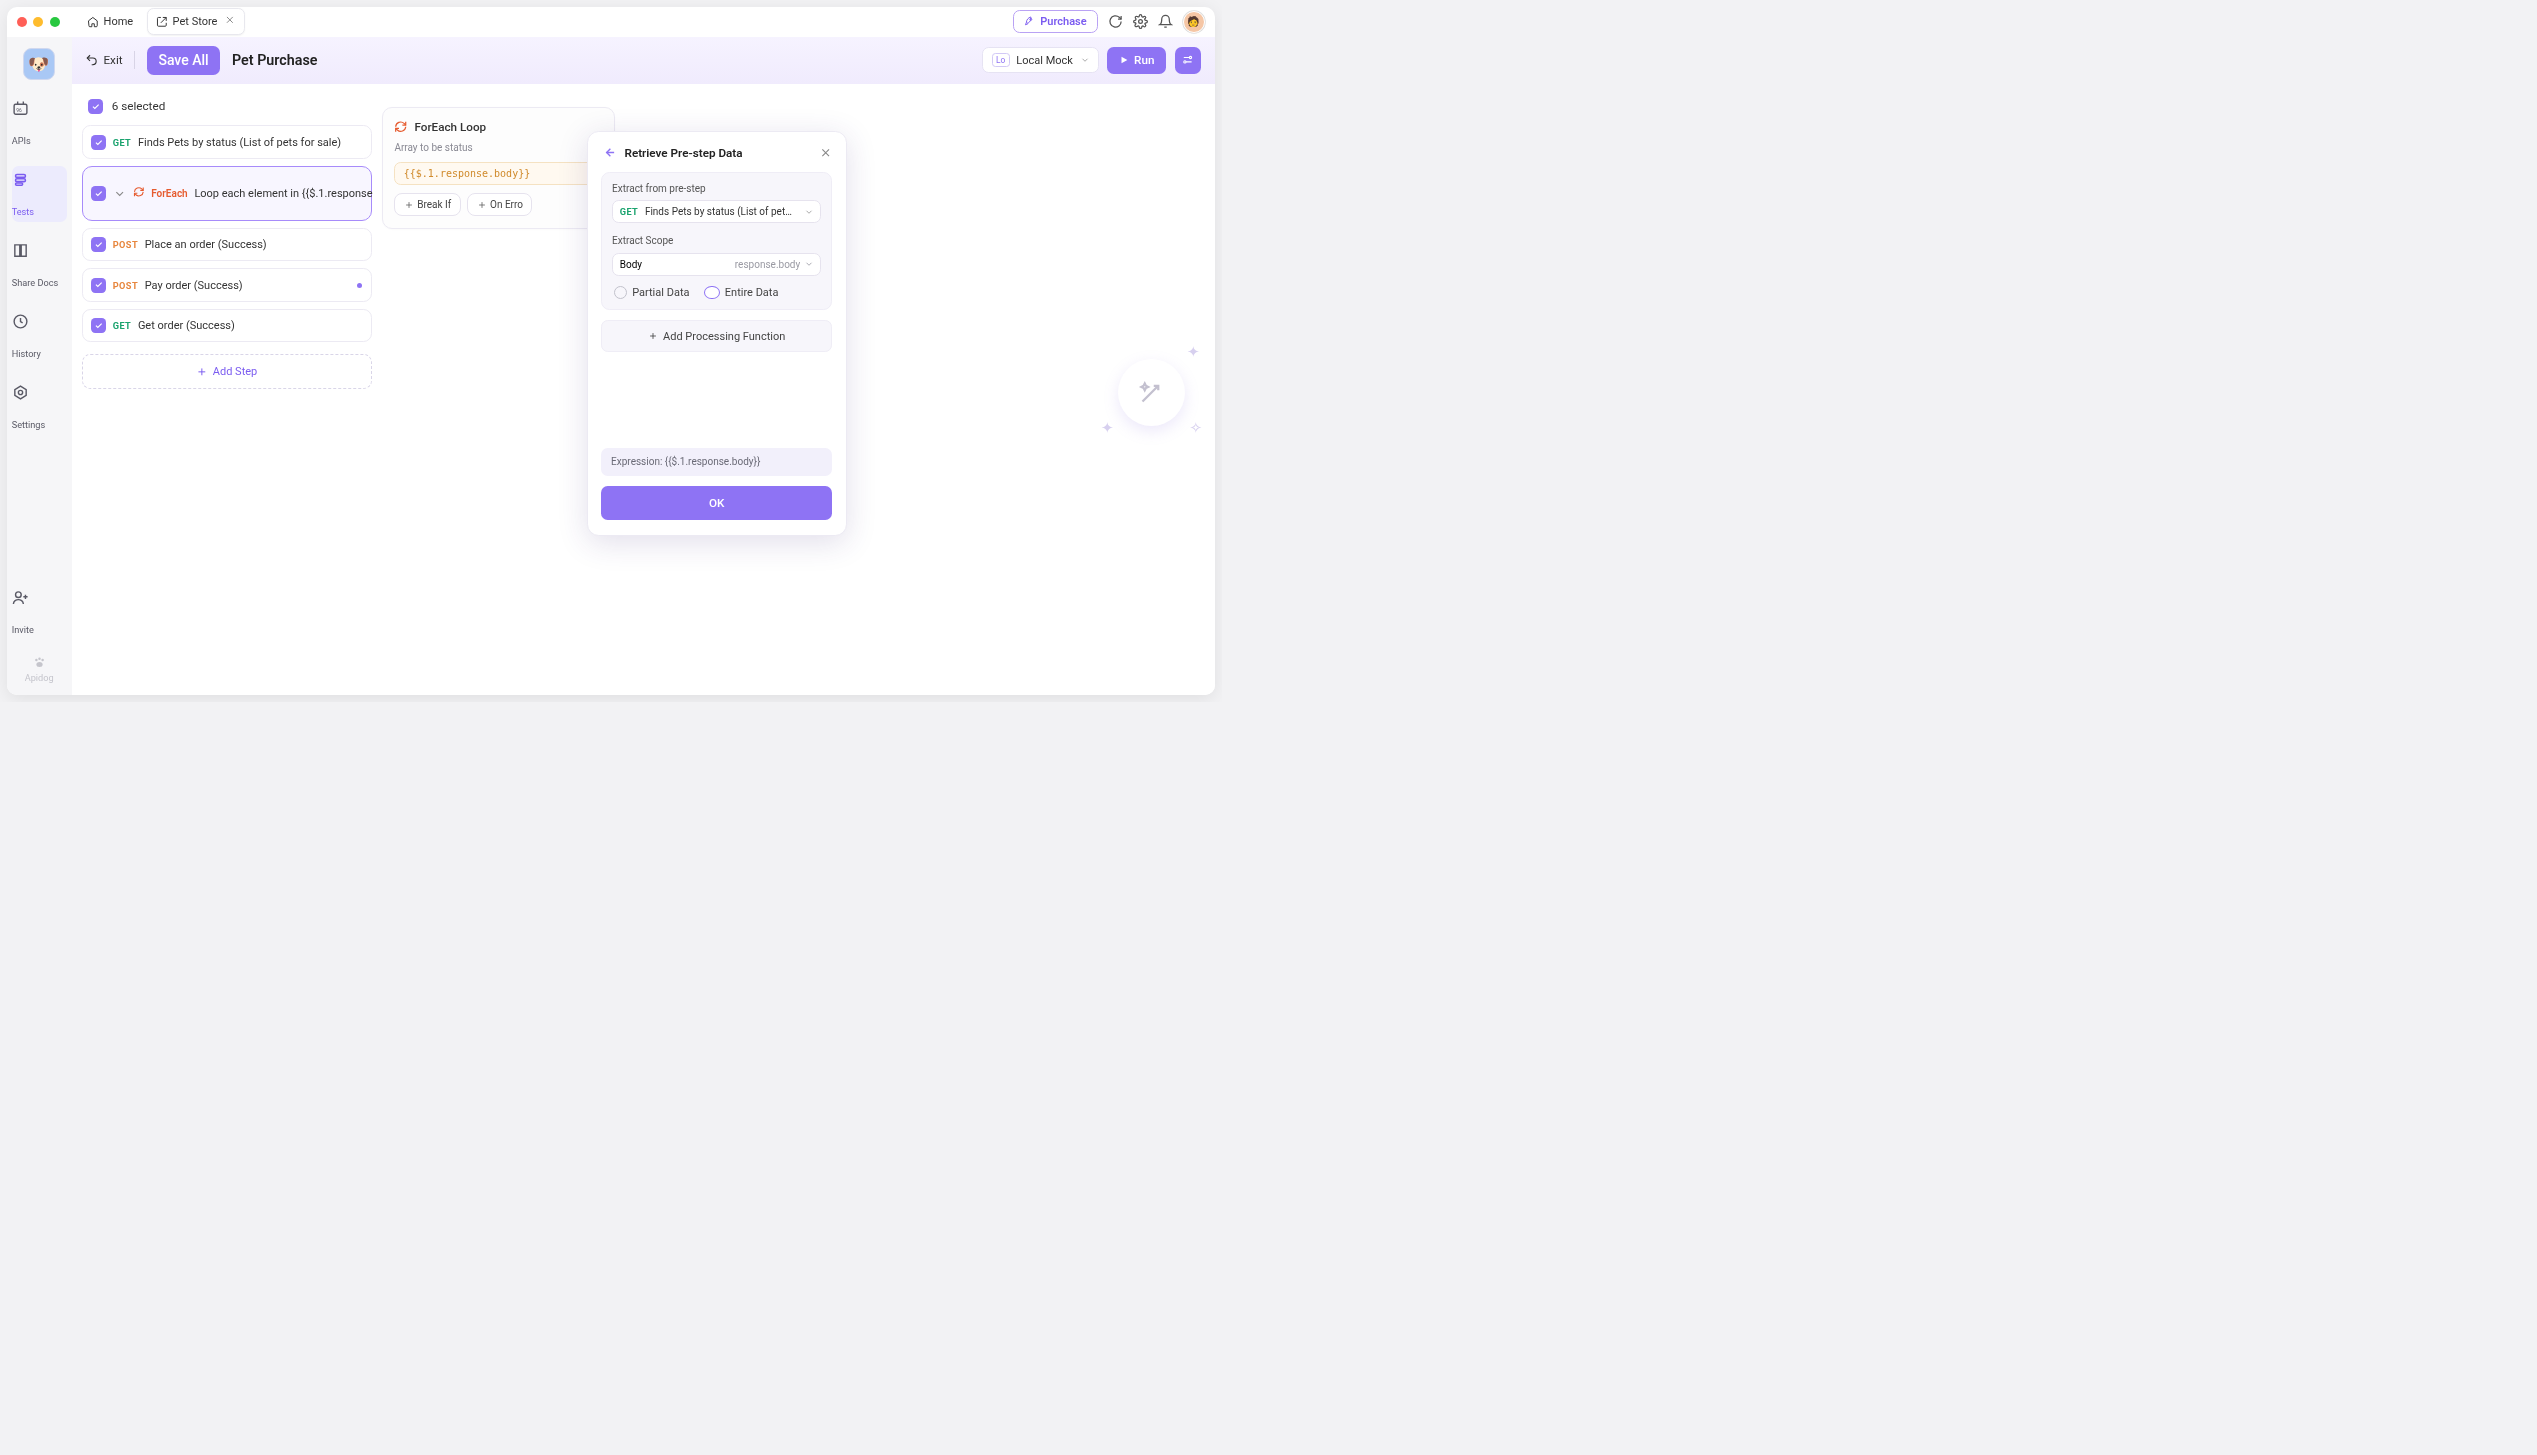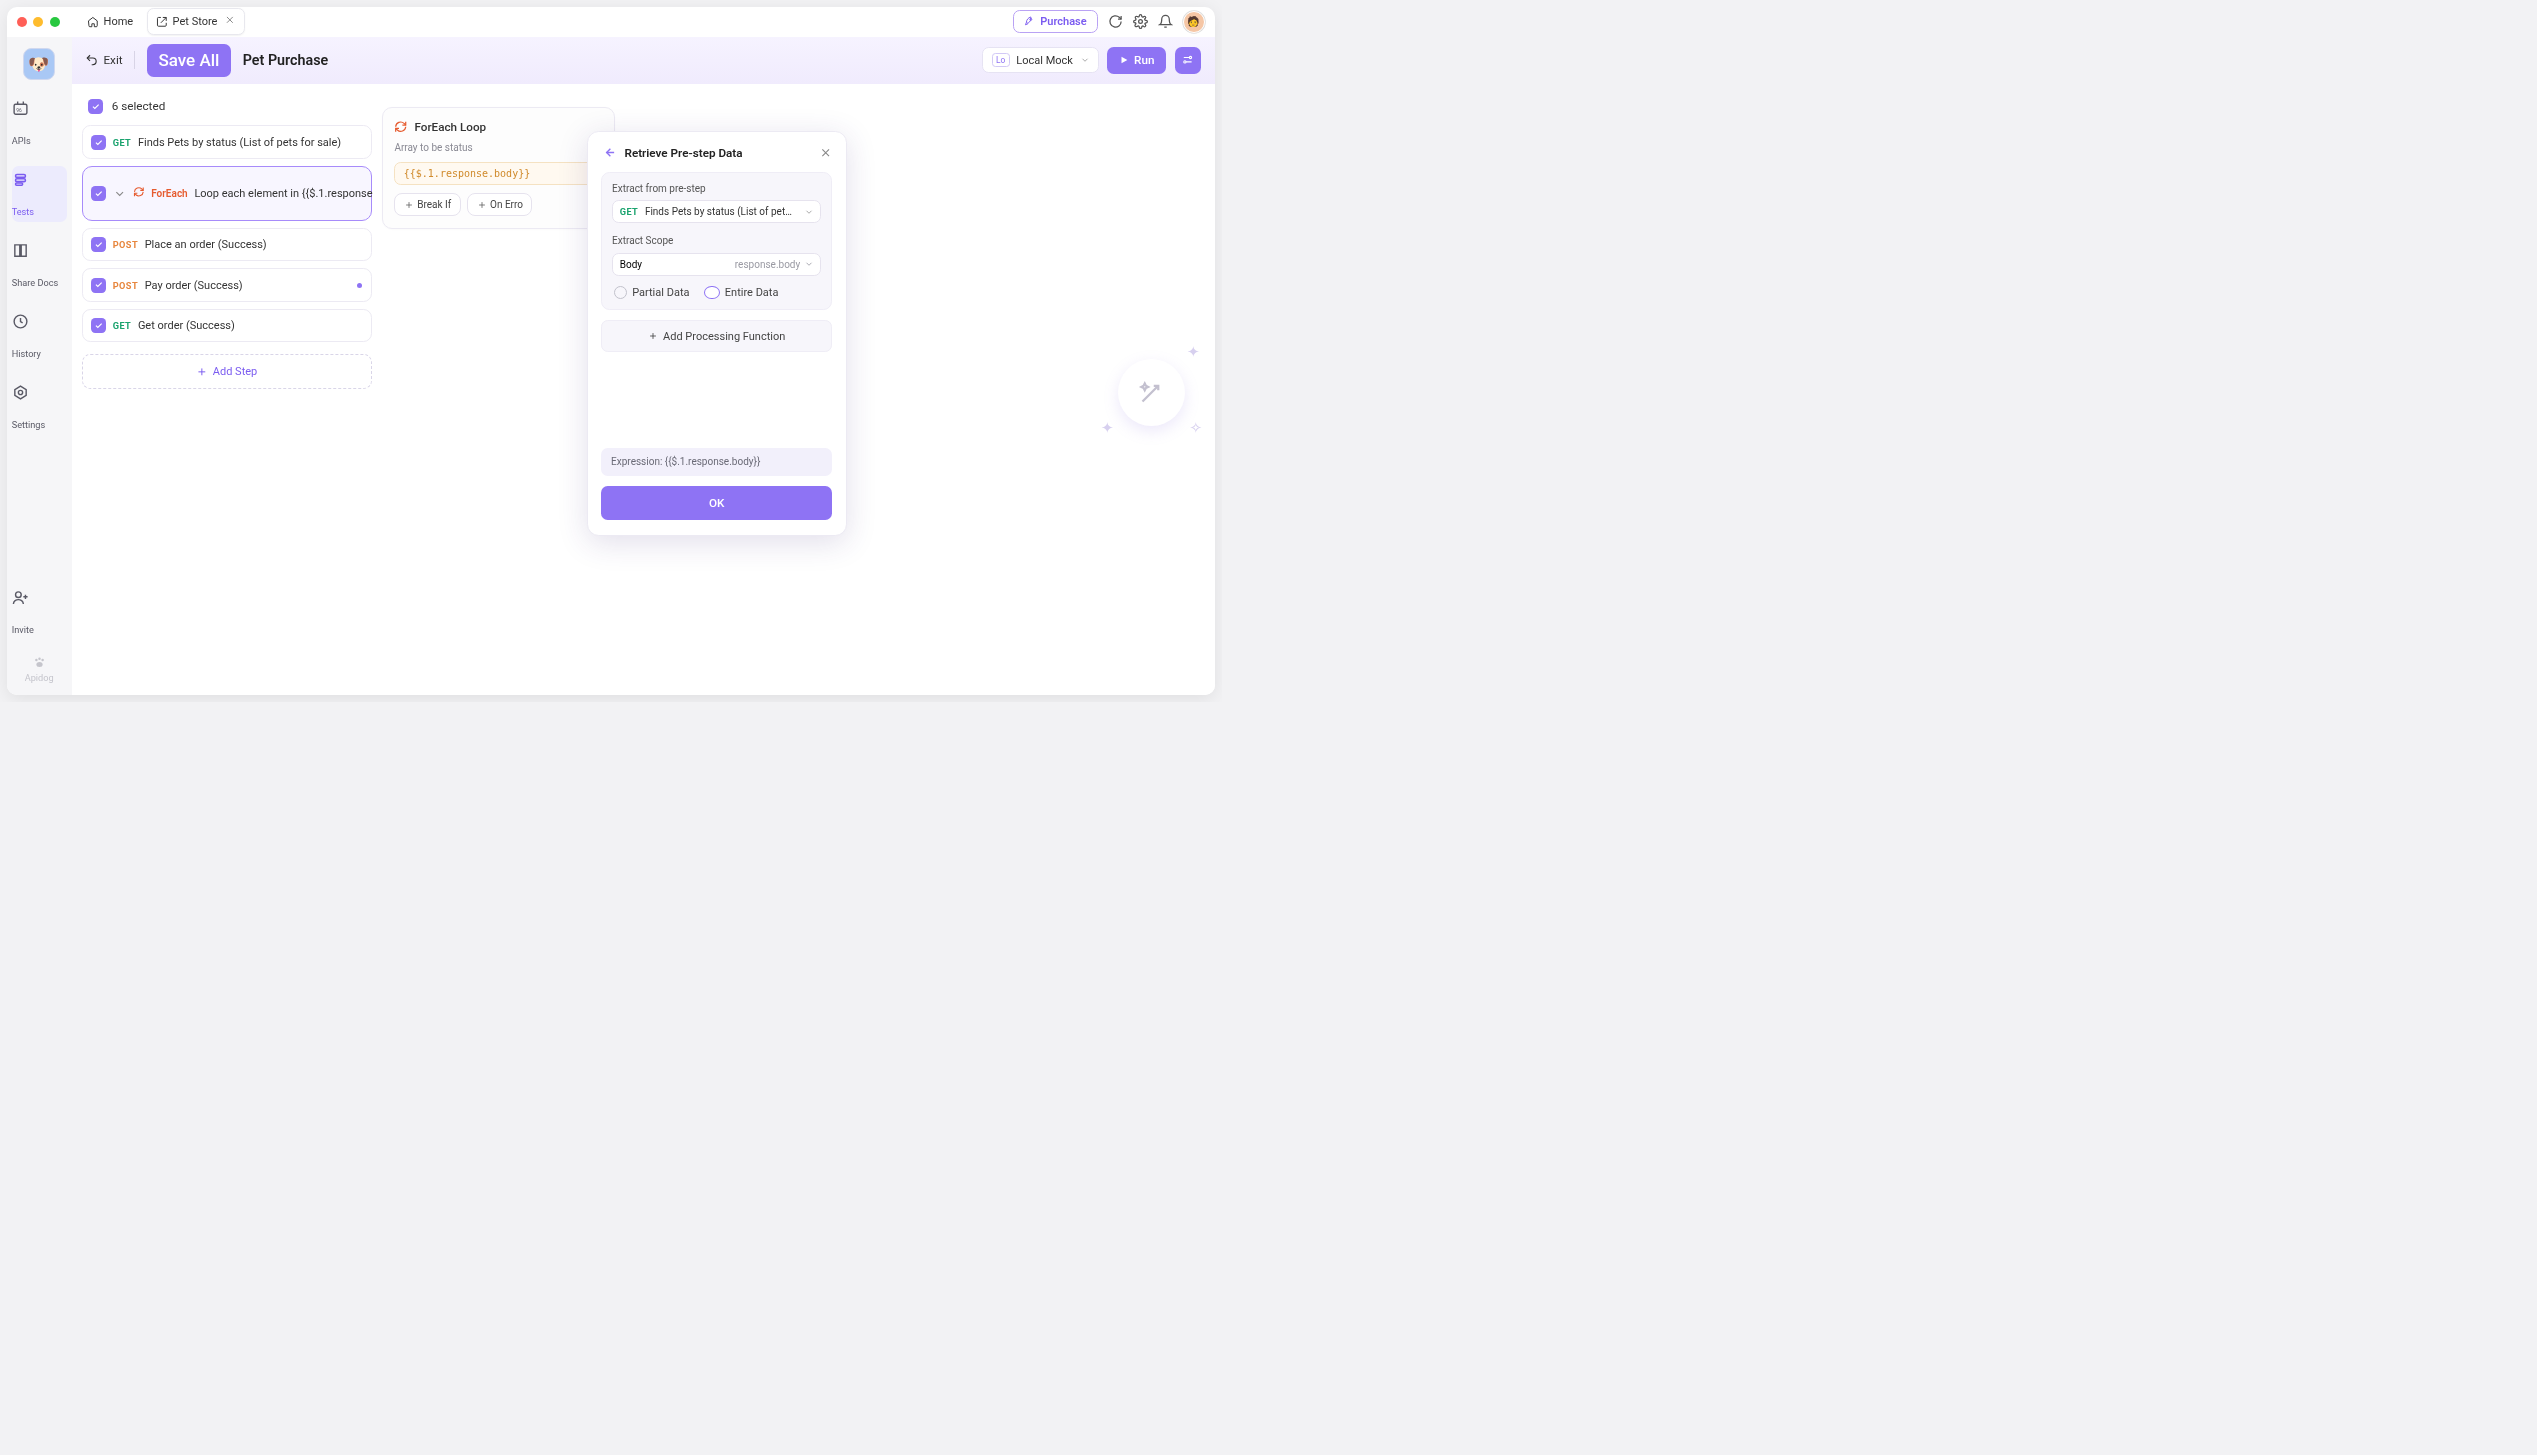--- a/index.html
+++ b/index.html
@@ -34,21 +34,21 @@
 .side-spacer { flex:1; }
 .side-brand { font-size:9.2px; color:#c5c5cc; display:flex; flex-direction:column; align-items:center; gap:1.7px; }
 .side-brand svg{width:15px;height:15px;}
 
 .workspace { flex:1; display:flex; flex-direction:column; background:#fff; position:relative; overflow:hidden; }
 
 
 .ws-toolbar { height:47px; background:linear-gradient(180deg,#f6f3ff,#f0ebfd); display:flex; align-items:center; padding:0 13.4px; gap:11.7px; }
 .exit { display:flex; align-items:center; gap:5px; color:#333; font-size:11.7px; }
 .divider { width:0.8px; height:18.5px; background:#d8d4e6; }
-.btn-primary { background:#8e73f4; color:#fff; border:none; border-radius:6.7px; padding:6.7px 11.7px; font-size:17px; font-weight:500; }
+.btn-primary { background:#8e73f4; color:#fff; border:none; border-radius:6.7px; padding:6.7px 11.7px; font-size:14px; font-weight:500; }
 .ws-title { font-size:14.3px; font-weight:600; color:#222; }
 
 .toolbar-right { margin-left:auto; display:flex; align-items:center; gap:8.4px; }
 .env { display:flex; align-items:center;gap:6.7px; background:#fff; border:0.8px solid #e6e3f3; border-radius:6.7px; padding:5px 8.4px; font-size:11px; color:#333; }
 .env .lbadge { font-size:8.4px; color:#8e73f4; border:0.8px solid #d2c9f6; padding:0.8px 3.4px; border-radius:3.4px; }
 .env svg{width:10px;height:10px;color:#999;}
 .run-btn { background:#8e73f4; color:#fff; border:none; border-radius:6.7px; padding:6.7px 11.7px; font-size:11.7px; font-weight:500; display:flex; align-items:center; gap:5px; }
 .run-btn svg{width:10px;height:10px;}
 .run-opt { background:#8e73f4; color:#fff; border:none; border-radius:6.7px; padding:6.7px 6.7px; display:flex;align-items:center;justify-content:center;}
 .run-opt svg{width:13.4px;height:13.4px;}

